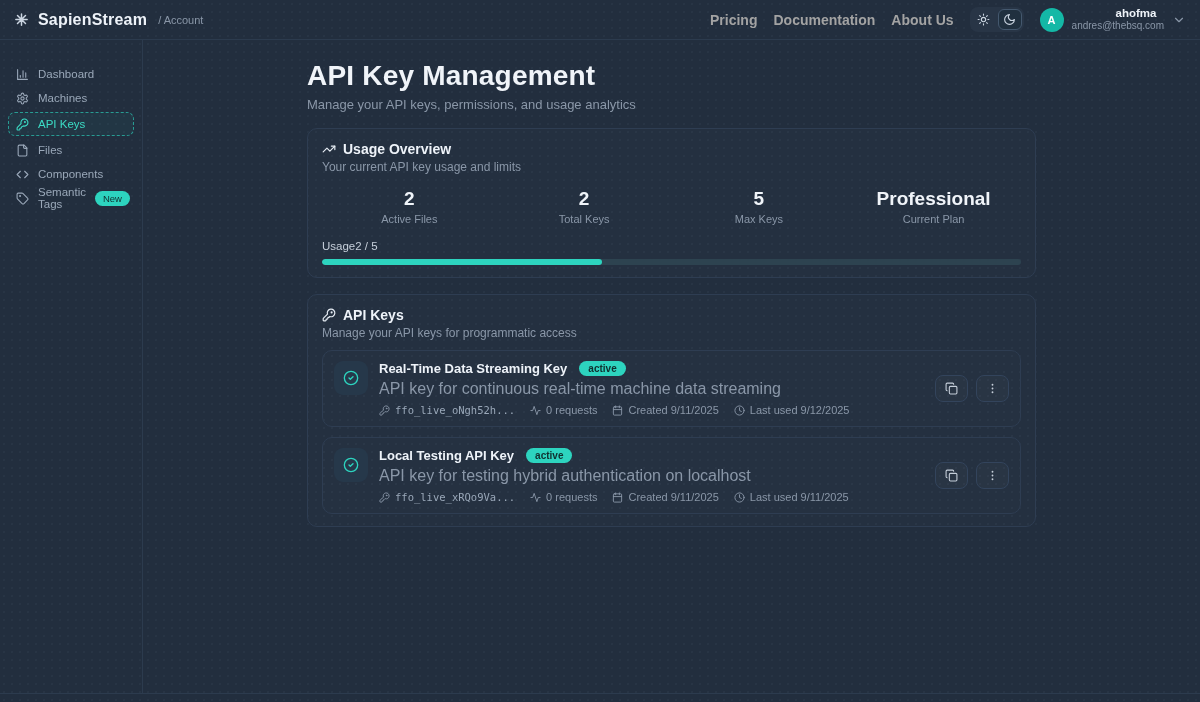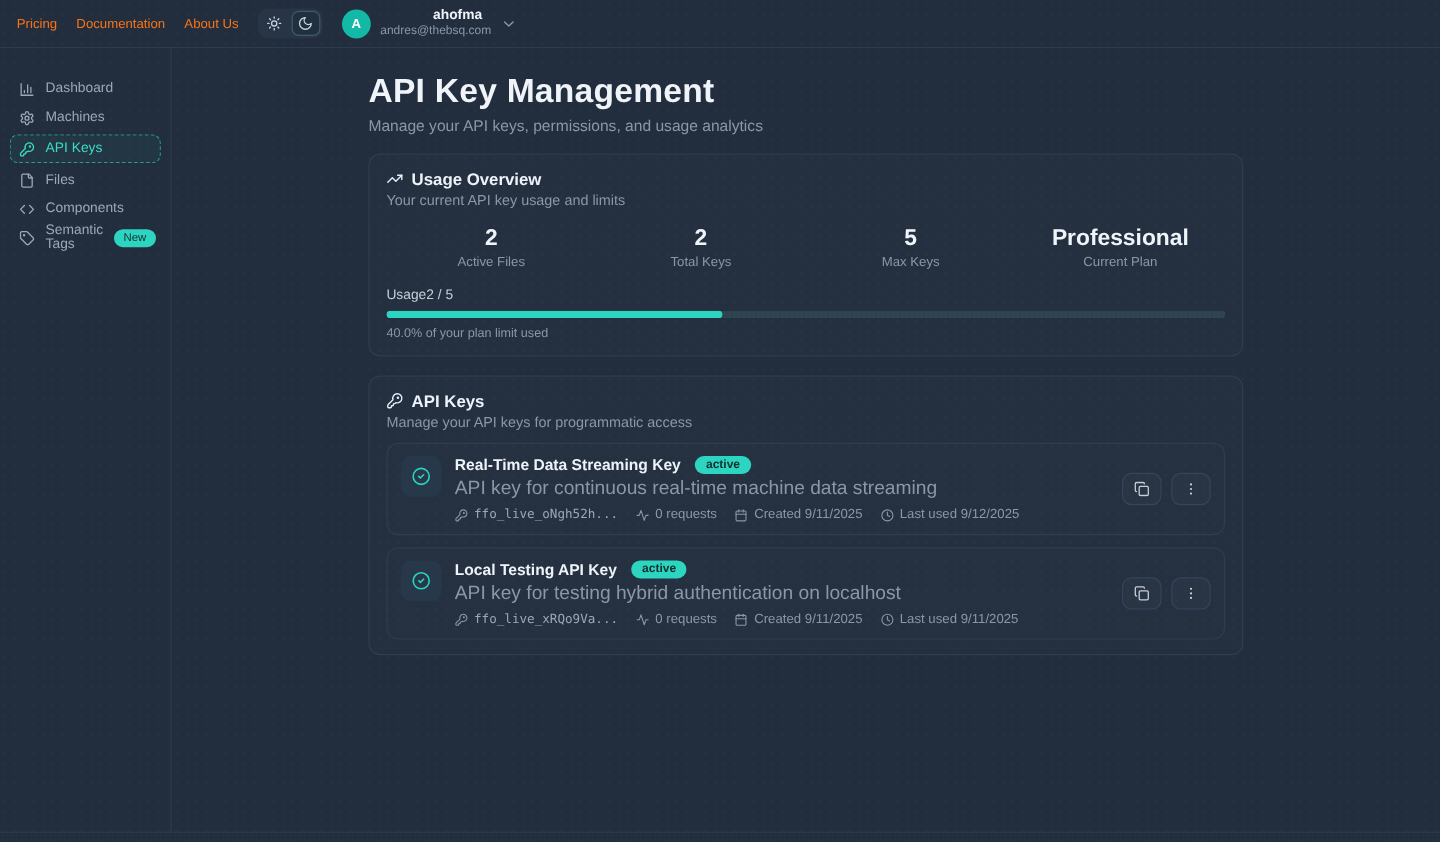--- a/index.html
+++ b/index.html
@@ -16,21 +16,21 @@
   .app { display:flex; flex-direction:column; height:702px; }
 
   
   .header { flex:0 0 40px; display:flex; align-items:center; justify-content:space-between;
             padding:0 14px; border-bottom:1px solid #2c3b4e; }
   .header-left { display:flex; align-items:center; gap:9px; }
   .brand { font-size:16px; font-weight:bold; color:#eef3f9; letter-spacing:.2px; }
   .breadcrumb { font-size:11px; color:#8a97a8; margin-left:2px; }
   .header-right { display:flex; align-items:center; gap:16px; }
   .nav { display:flex; align-items:center; gap:16px; }
-  .nav a { color:#f97316; text-decoration:none; font-size:11px; font-weight:400; cursor:pointer; }
+  .nav a { color:#a3a3a3; text-decoration:none; font-size:14px; font-weight:700; cursor:pointer; }
   .theme-toggle { display:flex; align-items:center; gap:2px; background:#283546;
                   border-radius:8px; padding:2px; }
   .theme-btn { width:24px; height:21px; display:flex; align-items:center; justify-content:center;
                border-radius:6px; color:#cbd5e1; cursor:pointer; border:1px solid transparent; }
   .theme-btn.selected { border:1px solid #44586e; background:#20303f; }
   .user-chip { display:flex; align-items:center; gap:8px; cursor:pointer; }
   .avatar { width:24px; height:24px; border-radius:50%; background:#14b8a6; color:#fff;
             display:flex; align-items:center; justify-content:center; font-size:11px; font-weight:bold; }
   .user-meta { line-height:1.15; }
   .user-name { font-size:11.5px; font-weight:bold; color:#eef3f9;padding-left:44px; }
@@ -100,20 +100,27 @@
   .footer { flex:0 0 9px; border-top:1px solid #2c3b4e;
             background-image:radial-gradient(rgba(148,163,184,.12) .7px, transparent .7px);
             background-size:4px 4px; }
 </style>
 </head>
 <body>
 
 <div class="app">
 
   <div class="header">
+    <div class="header-left">
+      <svg width="15" height="15" viewBox="0 0 24 24" fill="none" stroke="#cbd5e1" stroke-width="2.4" stroke-linecap="round">
+          <path d="M12 3v18M3 12h18M5.6 5.6l12.8 12.8M18.4 5.6 5.6 18.4"></path>
+        </svg>
+      <span class="brand">SapienStream</span>
+      <span class="breadcrumb">/ Account</span>
+    </div>
     <div class="header-right">
       <div class="nav">
         <a>Pricing</a>
         <a>Documentation</a>
         <a>About Us</a>
       </div>
       <div class="theme-toggle">
         <div class="theme-btn">
           <svg width="13" height="13" viewBox="0 0 24 24" fill="none" stroke="currentColor" stroke-width="2" stroke-linecap="round">
               <circle cx="12" cy="12" r="4"></circle>
@@ -230,21 +237,20 @@
         </div>
 
         <div class="usage-block">
           <div class="usage-row">
             <span>Usage</span>
             <span class="usage-ratio">2 / 5</span>
           </div>
           <div class="progress">
             <div class="progress-fill" style="width: 40%;"></div>
           </div>
-          <div class="usage-note">40.0% of your plan limit used</div>
         </div>
       </div>
 
       <div class="card">
         <div class="card-head-row">
           <div>
             <div class="card-title">
               <svg width="14" height="14" viewBox="0 0 24 24" fill="none" stroke="#e8eef5" stroke-width="2" stroke-linecap="round" stroke-linejoin="round">
                   <path d="M2.586 17.414A2 2 0 0 0 2 18.828V21a1 1 0 0 0 1 1h3a1 1 0 0 0 1-1v-1a1 1 0 0 1 1-1h1a1 1 0 0 0 1-1v-1a1 1 0 0 1 1-1h.172a2 2 0 0 0 1.414-.586l.814-.814a6.5 6.5 0 1 0-4-4z"></path>
                   <circle cx="16.5" cy="7.5" r=".8" fill="currentColor"></circle>

